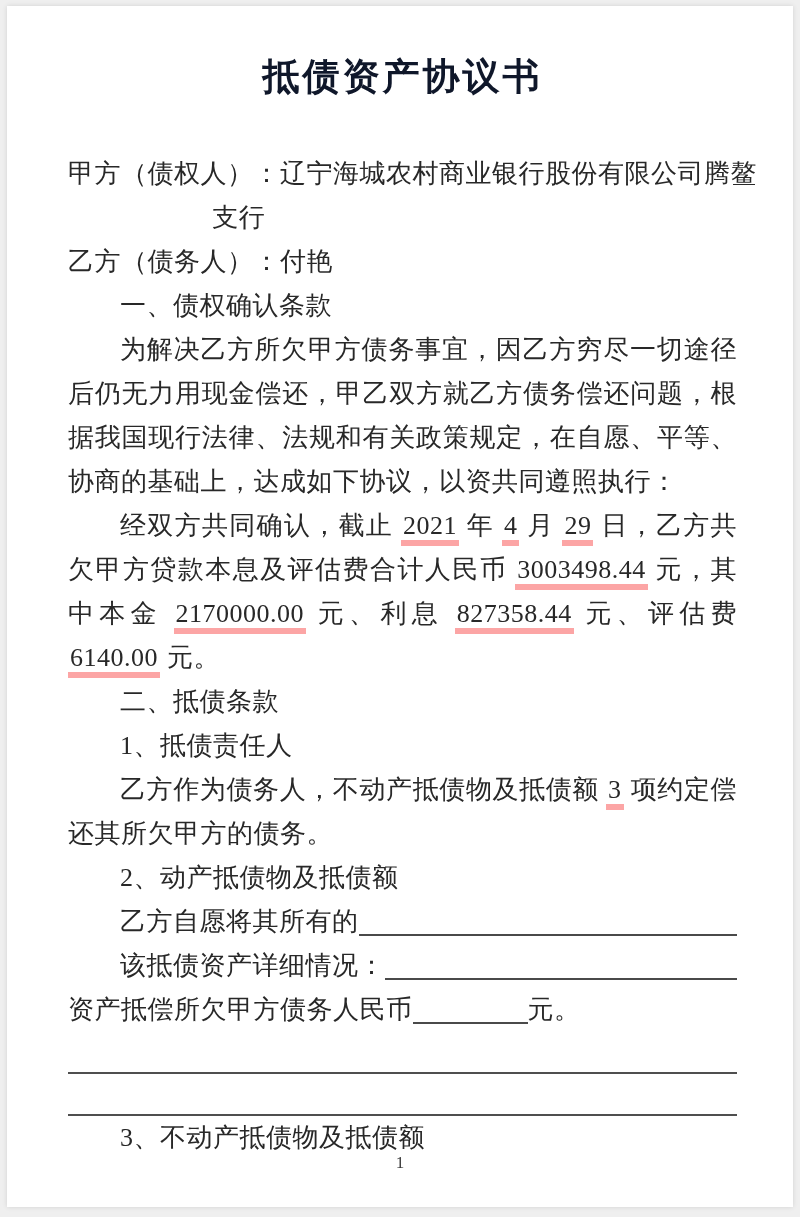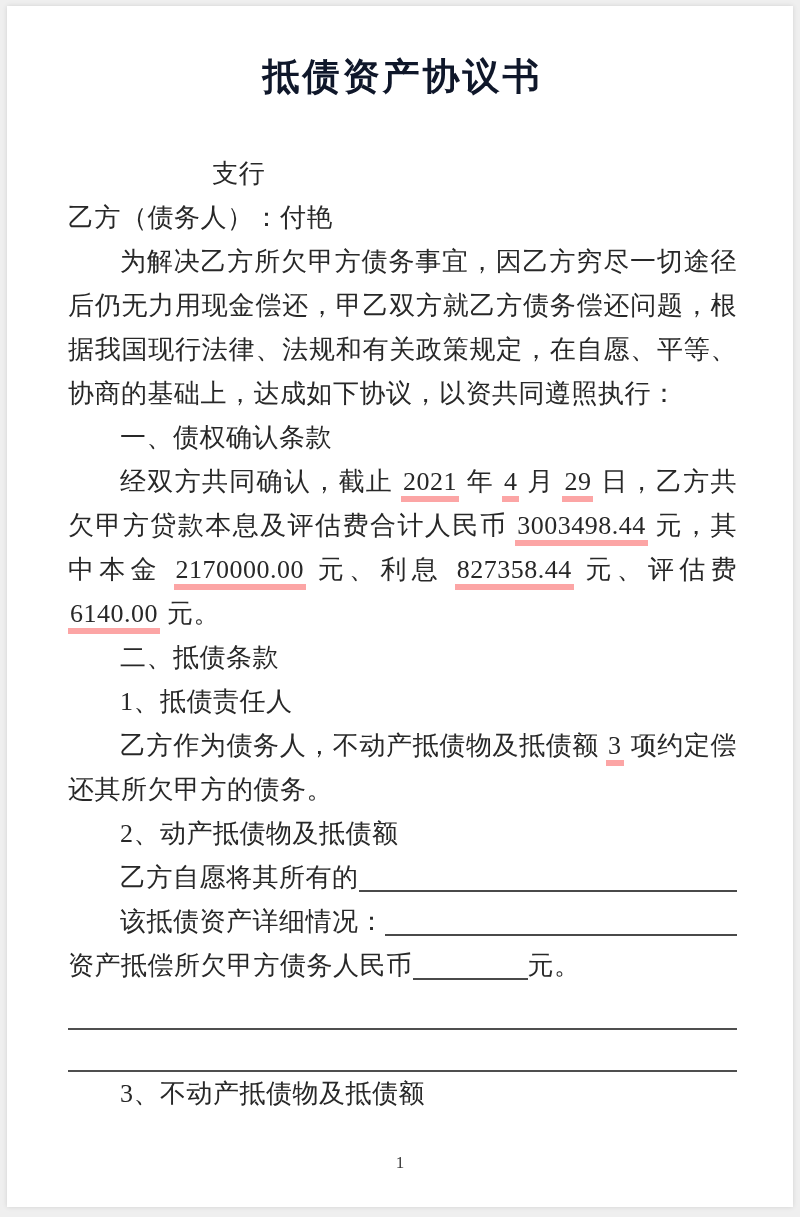--- a/index.html
+++ b/index.html
@@ -76,27 +76,28 @@
   }
 </style>
 </head>
 <body>
 
 <div class="page">
 
   <h1 class="title">抵债资产协议书</h1>
 
   <div>
+    <p class="line nowrap"><span>甲方（债权人）：</span><span>辽宁海城农村商业银行股份有限公司腾鳌</span></p>
     <p class="line cont">支行</p>
     <p class="line nowrap"><span>乙方（债务人）：</span><span>付艳</span></p>
   </div>
 
+  <p class="para indent">一、债权确认条款</p>
+
   <p class="para indent">为解决乙方所欠甲方债务事宜，因乙方穷尽一切途径后仍无力用现金偿还，甲乙双方就乙方债务偿还问题，根据我国现行法律、法规和有关政策规定，在自愿、平等、协商的基础上，达成如下协议，以资共同遵照执行：</p>
-
-  <p class="para indent">一、债权确认条款</p>
 
   <p class="para indent"><span>经双方共同确认，截止 </span><span class="u">2021</span><span> 年 </span><span class="u">4</span><span> 月 </span><span class="u">29</span><span> 日，乙方共欠甲方贷款本息及评估费合计人民币 </span><span class="u">3003498.44</span><span> 元，其中本金 </span><span class="u">2170000.00</span><span> 元、利息 </span><span class="u">827358.44</span><span> 元、评估费 </span><span class="u">6140.00</span><span> 元。</span></p>
 
   <p class="para indent">二、抵债条款</p>
 
   <p class="para indent">1、抵债责任人</p>
 
   <p class="para indent"><span>乙方作为债务人，不动产抵债物及抵债额 </span><span class="u">3</span><span> 项约定偿还其所欠甲方的债务。</span></p>
 
   <p class="para indent">2、动产抵债物及抵债额</p>

